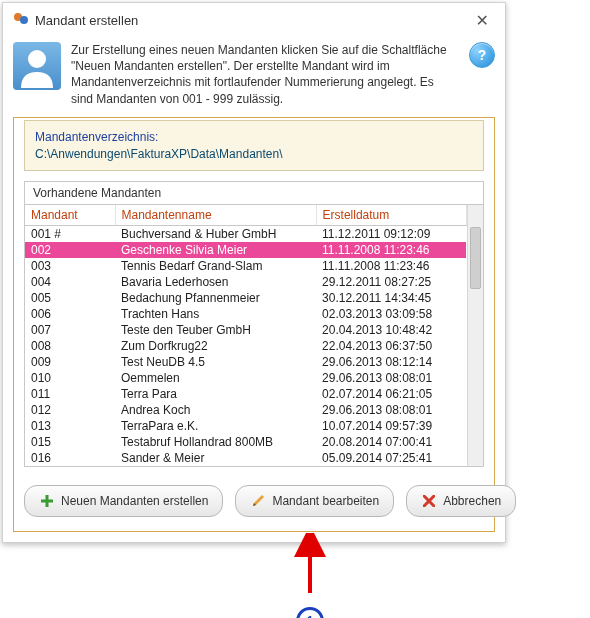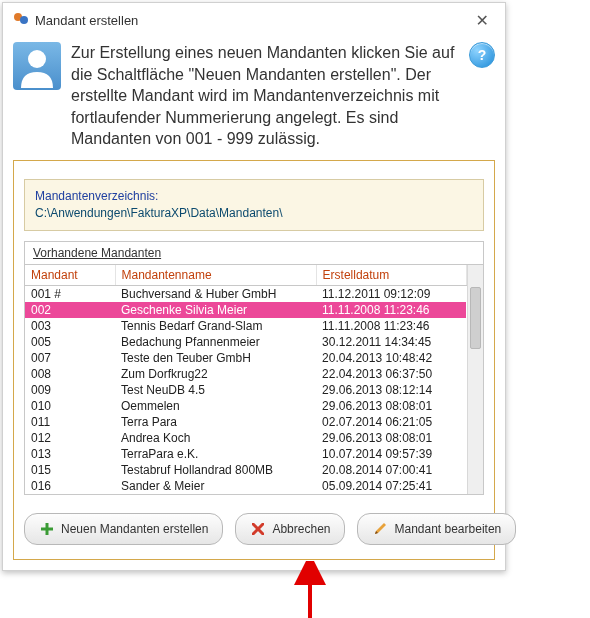--- a/index.html
+++ b/index.html
@@ -53,61 +53,60 @@
     background: linear-gradient(#7ab8e6, #4a8fcc);
     border-radius: 4px;
     position: relative;
     flex-shrink: 0;
   }
   .avatar svg { width: 48px; height: 48px; }
   .header-text {
     flex: 1;
     color: #333;
     line-height: 1.35;
-    font-size: 16px;
+    font-size: 12px;
   }
   .help-btn {
     width: 24px;
     height: 24px;
     border-radius: 50%;
     background: radial-gradient(circle at 30% 30%, #8fd4ff, #1e8bd8);
     color: #fff;
     display: flex;
     align-items: center;
     justify-content: center;
     font-weight: bold;
     font-size: 14px;
     flex-shrink: 0;
     border: 1px solid #3a9ad9;
     box-shadow: inset 0 1px 1px rgba(255,255,255,0.6);
   }
   .content-frame {
     margin: 0 10px 10px 10px;
     border: 1px solid #d4a84b;
     background: #ffffff;
-    padding: 18px 10px 14px 10px;
+    padding: 2px 10px 14px 10px;
   }
   .dir-box {
     border: 1px solid #d7cba3;
     background: #fbf6e4;
     padding: 8px 10px;
     margin-bottom: 10px;
     line-height: 1.4;
   }
   .dir-label { color: #2040a0; }
   .dir-path  { color: #0c4a6e; }
   .table-box {
     border: 1px solid #c8c8c8;
   }
   .table-title {
     padding: 4px 8px;
     border-bottom: 1px solid #c8c8c8;
     color: #333;
     background: #ffffff;
-    text-decoration: underline;
   }
   .table-wrap {
     display: flex;
   }
   table {
     border-collapse: collapse;
     width: 100%;
     table-layout: fixed;
     font-size: 12px;
   }
@@ -257,23 +256,33 @@
                 <td>002</td>
                 <td>Geschenke Silvia Meier</td>
                 <td>11.11.2008 11:23:46</td>
               </tr>
               <tr>
                 <td>003</td>
                 <td>Tennis Bedarf Grand-Slam</td>
                 <td>11.11.2008 11:23:46</td>
               </tr>
               <tr>
+                <td>004</td>
+                <td>Bavaria Lederhosen</td>
+                <td>29.12.2011 08:27:25</td>
+              </tr>
+              <tr>
                 <td>005</td>
                 <td>Bedachung Pfannenmeier</td>
                 <td>30.12.2011 14:34:45</td>
+              </tr>
+              <tr>
+                <td>006</td>
+                <td>Trachten Hans</td>
+                <td>02.03.2013 03:09:58</td>
               </tr>
               <tr>
                 <td>007</td>
                 <td>Teste den Teuber GmbH</td>
                 <td>20.04.2013 10:48:42</td>
               </tr>
               <tr>
                 <td>008</td>
                 <td>Zum Dorfkrug22</td>
                 <td>22.04.2013 06:37:50</td>
@@ -326,35 +335,35 @@
         <span class="ic">
           <svg width="14" height="14" viewBox="0 0 14 14">
               <rect x="5.5" y="1" width="3" height="12" fill="#3a9b35"></rect>
               <rect x="1" y="5.5" width="12" height="3" fill="#3a9b35"></rect>
             </svg>
         </span>
         <span>Neuen Mandanten erstellen</span>
       </div>
       <div class="btn">
         <span class="ic">
+          <svg width="14" height="14" viewBox="0 0 14 14">
+              <polygon points="2,12 3,9 11,1 13,3 5,11" fill="#e8a23a"></polygon>
+              <polygon points="2,12 3,9 5,11" fill="#7a4a1a"></polygon>
+            </svg>
+        </span>
+        <span>Mandant bearbeiten</span>
+      </div>
+      <div class="btn">
+        <span class="ic">
           <svg width="12" height="12" viewBox="0 0 12 12">
               <line x1="1" y1="1" x2="11" y2="11" stroke="#d23b2a" stroke-width="3" stroke-linecap="round"></line>
               <line x1="11" y1="1" x2="1" y2="11" stroke="#d23b2a" stroke-width="3" stroke-linecap="round"></line>
             </svg>
         </span>
         <span>Abbrechen</span>
-      </div>
-      <div class="btn">
-        <span class="ic">
-          <svg width="14" height="14" viewBox="0 0 14 14">
-              <polygon points="2,12 3,9 11,1 13,3 5,11" fill="#e8a23a"></polygon>
-              <polygon points="2,12 3,9 5,11" fill="#7a4a1a"></polygon>
-            </svg>
-        </span>
-        <span>Mandant bearbeiten</span>
       </div>
     </div>
 
   </div>
 </div>
 
 <div class="annotation">
   <svg class="arrow-svg" width="60" height="70">
     <defs>
       <marker id="ah" markerWidth="8" markerHeight="8" refX="4" refY="4" orient="auto">

